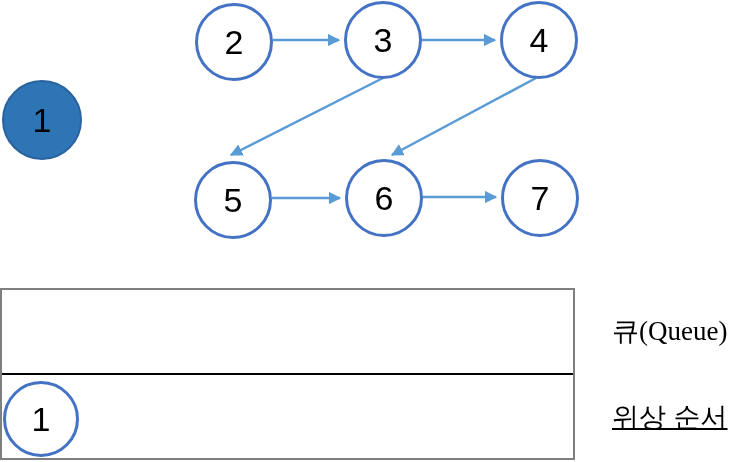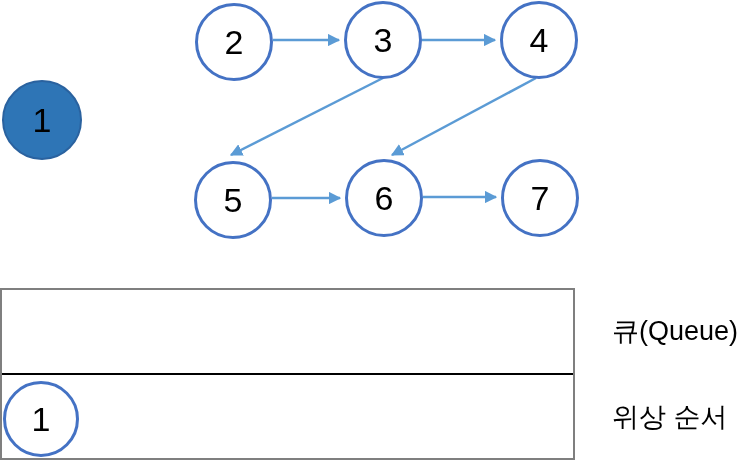--- a/index.html
+++ b/index.html
@@ -106,22 +106,22 @@
   
   .row-label {
     position: absolute;
     left: 612px;
     display: flex;
     align-items: center;
     font-size: 27px;
     color: #000000;
     white-space: nowrap;
   }
-  .label-queue { top: 288px; height: 85px; }
-  .label-topo  { top: 373px; height: 87px; }
+  .label-queue { top: 288px; height: 85px; font-family: Liberation Serif, serif; }
+  .label-topo  { top: 373px; height: 87px; text-decoration: underline; }
 </style>
 </head>
 <body>
 
 <div class="stage">
 
   <svg class="edges-svg" width="738" height="290">
     <defs>
       <marker id="arrowhead" viewBox="0 0 10 10" refX="9" refY="5" markerWidth="5" markerHeight="5" orient="auto-start-reverse">
         <path d="M 0 0 L 10 5 L 0 10 z" fill="#5B9BD5"></path>

